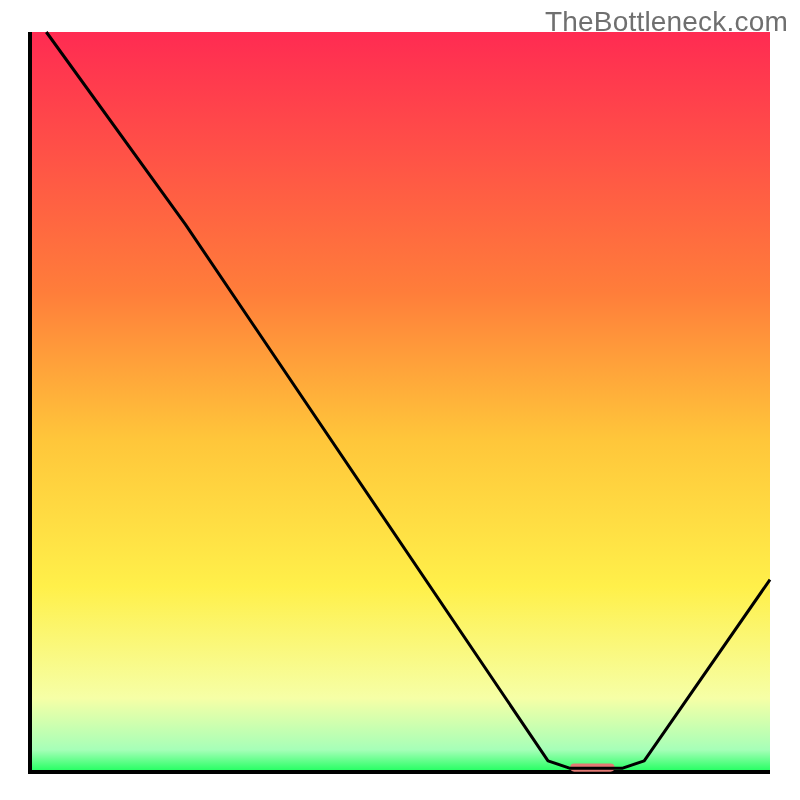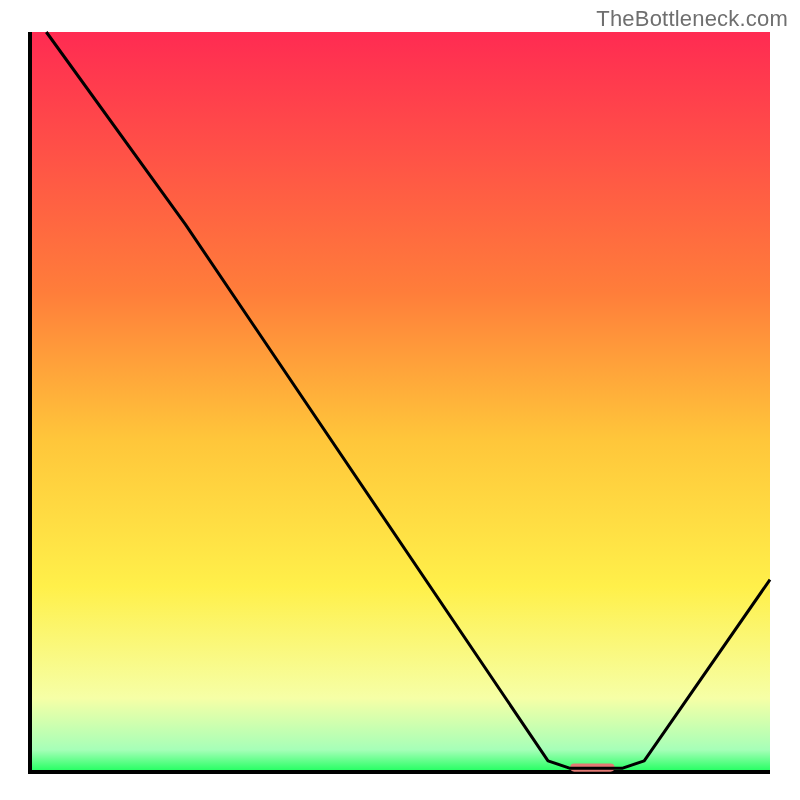--- a/index.html
+++ b/index.html
@@ -13,21 +13,21 @@
   .chart-wrap {
     position: relative;
     width: 800px;
     height: 800px;
   }
   .watermark {
     position: absolute;
     top: 6px;
     right: 12px;
     color: #6f6f6f;
-    font-size: 22px;
+    font-size: 28px;
     letter-spacing: 0.2px;
     text-align: right;
   }
   svg {
     display: block;
   }
 </style>
 </head>
 <body>
 

